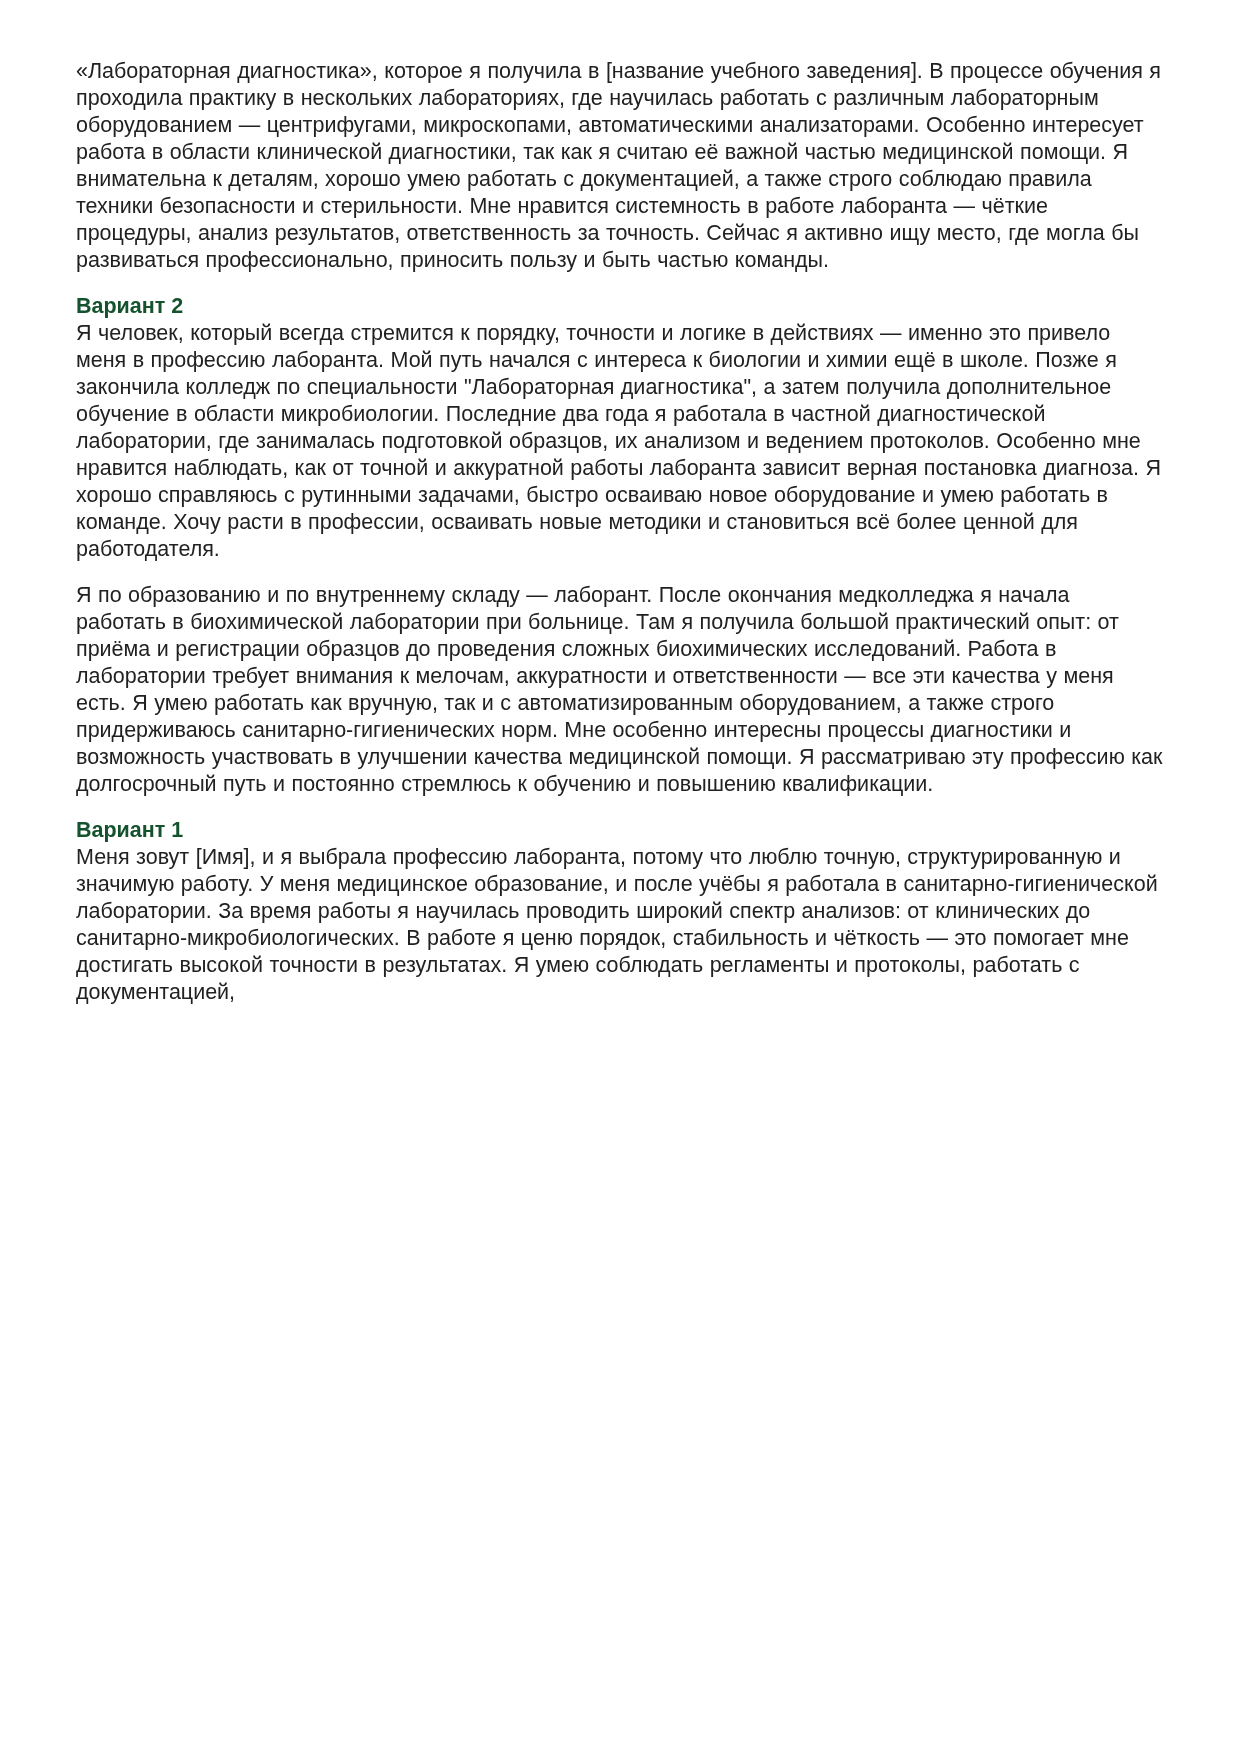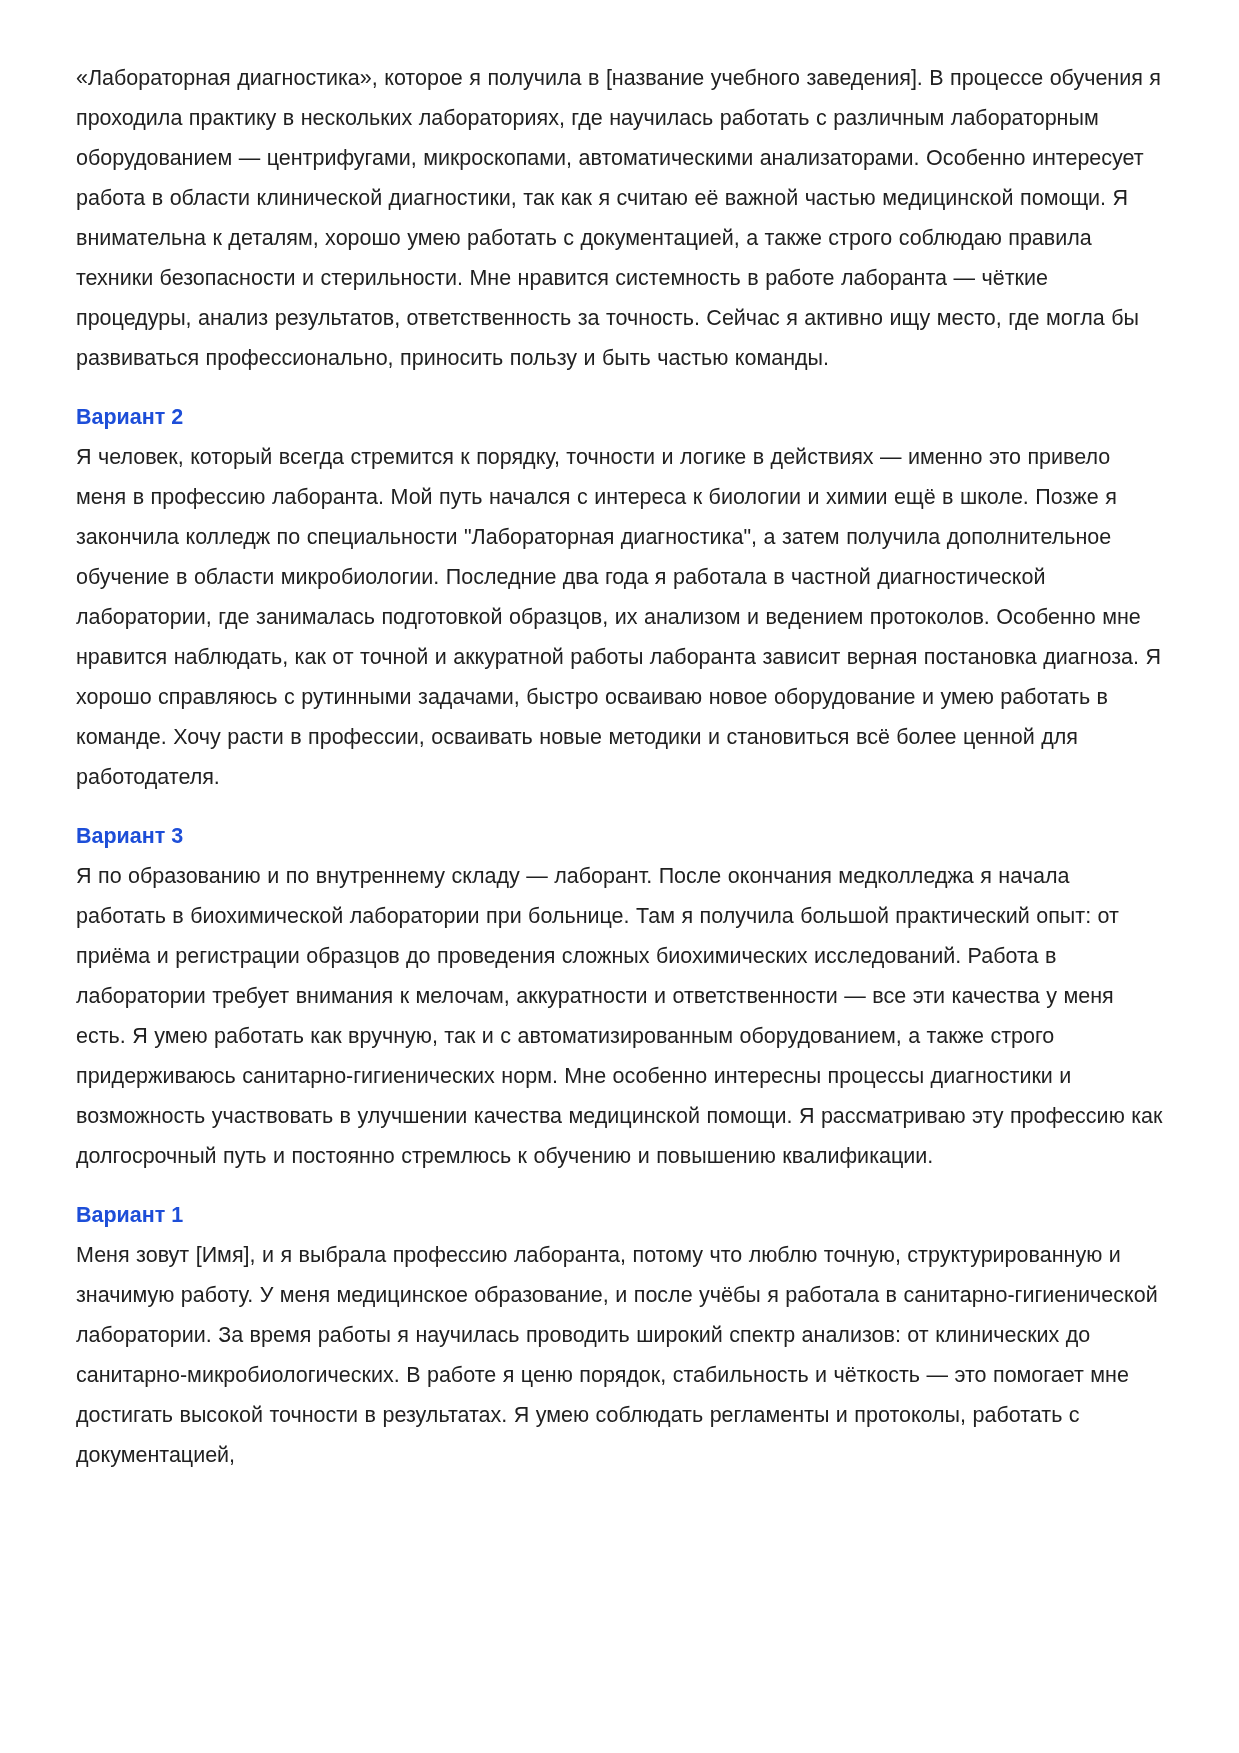--- a/index.html
+++ b/index.html
@@ -13,29 +13,29 @@
     height: 1753px;
     background: #ffffff;
     overflow: hidden;
     box-sizing: border-box;
   }
   .content {
     box-sizing: border-box;
     padding: 58px 74px 0 76px;
     font-family: "Liberation Sans", "DejaVu Sans", sans-serif;
     font-size: 21.5px;
-    line-height: 40px;
+    line-height: 27px;
     color: #212121;
     -webkit-font-smoothing: antialiased;
   }
   .section { margin: 0; }
   .section + .section { margin-top: 19px; }
   .section-heading {
     font-weight: 700;
-    color: #1d4ed8;
+    color: #14532d;
   }
   .section-paragraph {
     font-weight: 400;
     text-align: left;
     word-spacing: 0.5px;
   }
 </style>
 </head>
 <body>
 
@@ -45,21 +45,20 @@
     <div class="section">
       <div class="section-paragraph">«Лабораторная диагностика», которое я получила в [название учебного заведения]. В процессе обучения я проходила практику в нескольких лабораториях, где научилась работать с различным лабораторным оборудованием — центрифугами, микроскопами, автоматическими анализаторами. Особенно интересует работа в области клинической диагностики, так как я считаю её важной частью медицинской помощи. Я внимательна к деталям, хорошо умею работать с документацией, а также строго соблюдаю правила техники безопасности и стерильности. Мне нравится системность в работе лаборанта — чёткие процедуры, анализ результатов, ответственность за точность. Сейчас я активно ищу место, где могла бы развиваться профессионально, приносить пользу и быть частью команды.</div>
     </div>
 
     <div class="section">
       <div class="section-heading">Вариант 2</div>
       <div class="section-paragraph">Я человек, который всегда стремится к порядку, точности и логике в действиях — именно это привело меня в профессию лаборанта. Мой путь начался с интереса к биологии и химии ещё в школе. Позже я закончила колледж по специальности "Лабораторная диагностика", а затем получила дополнительное обучение в области микробиологии. Последние два года я работала в частной диагностической лаборатории, где занималась подготовкой образцов, их анализом и ведением протоколов. Особенно мне нравится наблюдать, как от точной и аккуратной работы лаборанта зависит верная постановка диагноза. Я хорошо справляюсь с рутинными задачами, быстро осваиваю новое оборудование и умею работать в команде. Хочу расти в профессии, осваивать новые методики и становиться всё более ценной для работодателя.</div>
     </div>
 
     <div class="section">
-      <div class="section-heading">Вариант 3</div>
       <div class="section-paragraph">Я по образованию и по внутреннему складу — лаборант. После окончания медколледжа я начала работать в биохимической лаборатории при больнице. Там я получила большой практический опыт: от приёма и регистрации образцов до проведения сложных биохимических исследований. Работа в лаборатории требует внимания к мелочам, аккуратности и ответственности — все эти качества у меня есть. Я умею работать как вручную, так и с автоматизированным оборудованием, а также строго придерживаюсь санитарно-гигиенических норм. Мне особенно интересны процессы диагностики и возможность участвовать в улучшении качества медицинской помощи. Я рассматриваю эту профессию как долгосрочный путь и постоянно стремлюсь к обучению и повышению квалификации.</div>
     </div>
 
     <div class="section">
       <div class="section-heading">Вариант 1</div>
       <div class="section-paragraph">Меня зовут [Имя], и я выбрала профессию лаборанта, потому что люблю точную, структурированную и значимую работу. У меня медицинское образование, и после учёбы я работала в санитарно-гигиенической лаборатории. За время работы я научилась проводить широкий спектр анализов: от клинических до санитарно-микробиологических. В работе я ценю порядок, стабильность и чёткость — это помогает мне достигать высокой точности в результатах. Я умею соблюдать регламенты и протоколы, работать с документацией,</div>
     </div>
 
   </div>
 </div>

